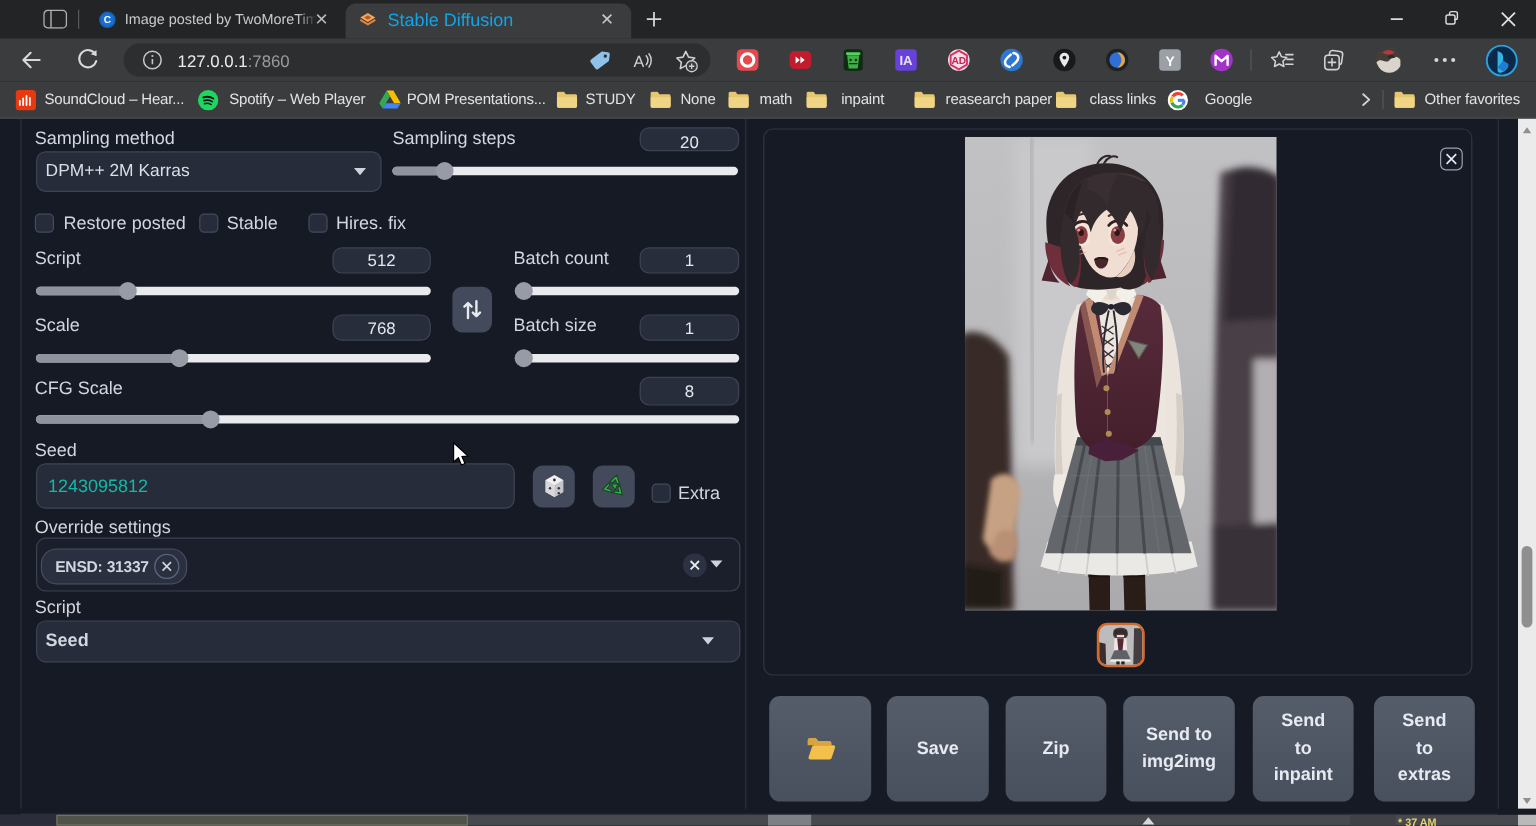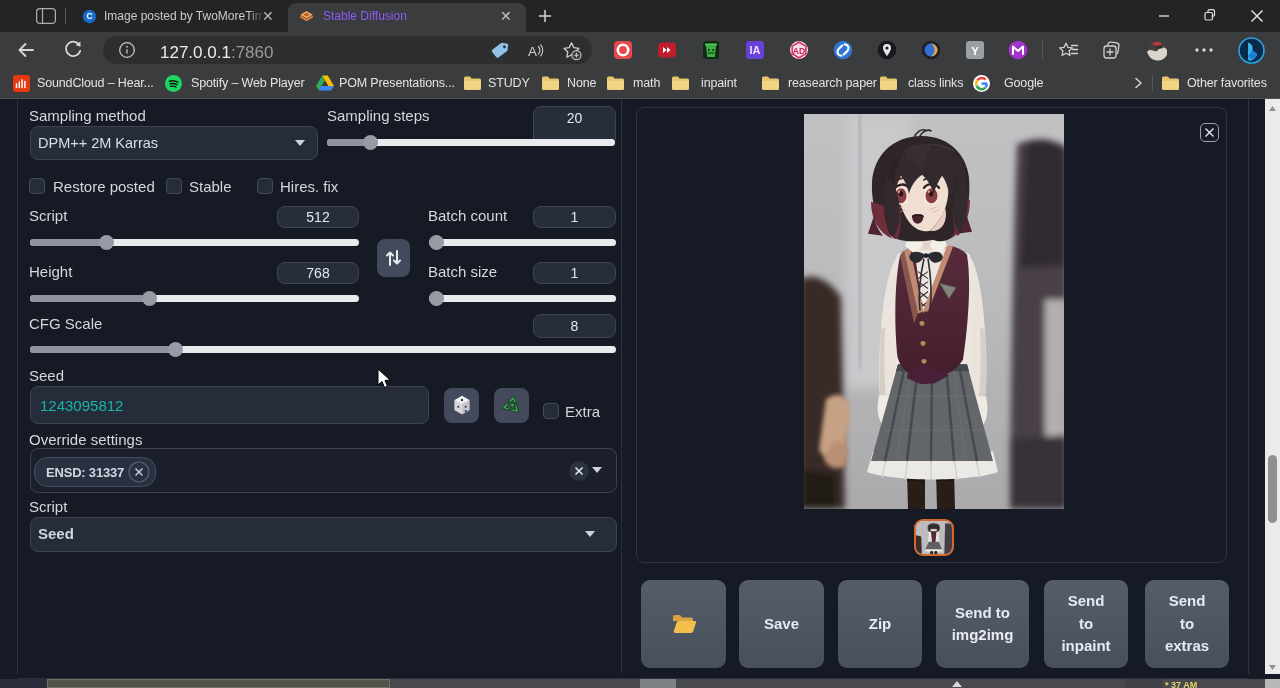--- a/index.html
+++ b/index.html
@@ -3,21 +3,21 @@
 <meta charset="utf-8">
 <style>
   * { margin:0; padding:0; box-sizing:border-box; }
   html,body { width:1280px; height:688px; overflow:hidden; background:#151a24; font-family:"Liberation Sans", sans-serif; }
   .abs { position:absolute; }
   
   #tabbar { position:absolute; left:0; top:0; width:1280px; height:32px; background:#232425; }
   #toolbar { position:absolute; left:0; top:32px; width:1280px; height:36px; background:#3b3c3e; }
   #bookbar { position:absolute; left:0; top:68px; width:1280px; height:31px; background:#3b3c3e; border-bottom:1px solid #515254; }
   .tab-active { position:absolute; left:288px; top:3px; width:238px; height:29px; background:#3b3c3e; border-radius:8px 8px 0 0; }
-  .tabtxt { position:absolute; color:#8b5cf6; font-size:12px; white-space:nowrap; }
+  .tabtxt { position:absolute; color:#0ea5e9; font-size:15px; white-space:nowrap; }
   .bm { position:absolute; top:75px; height:17px; color:#e3e3e5; font-size:12.5px; letter-spacing:-0.15px; line-height:17px; white-space:nowrap; }
   .fold { position:absolute; top:76px; width:17px; height:14px; }
   .foldsvg { display:block; }
   
   #content { position:absolute; left:0; top:99px; width:1280px; height:581px; background:#151a24; }
   .vline { position:absolute; width:1px; background:#2b3140; }
   .glabel { position:absolute; color:#d2d6df; font-size:15px; font-weight:500; white-space:nowrap; }
   .inp { position:absolute; background:#262c3a; border:1px solid #3c4454; border-radius:8px; }
   .numbox { position:absolute; background:#272d3b; border:1px solid #3c4454; border-radius:8px; color:#e4e7ee; font-size:14px; text-align:center; }
   .track { position:absolute; height:7px; border-radius:4px; background:#e9eaed; }
@@ -78,21 +78,21 @@
     <path d="M17.6 6.5 A7.2 7.2 0 1 0 18.2 11.8" fill="none" stroke="#d9d9db" stroke-width="1.7" stroke-linecap="round"></path>
     <path d="M18.4 2.6 L18.4 7.6 L13.6 6.2 Z" fill="#d9d9db"></path>
   </svg>
 
 <div class="abs" style="left:103px;top:36px;width:489px;height:28px;border-radius:14px;background:#2d2e30"></div>
 <svg class="abs" style="left:118px;top:41px" width="18" height="18" viewBox="0 0 18 18">
     <circle cx="9" cy="9" r="7.3" fill="none" stroke="#c6c6c8" stroke-width="1.3"></circle>
     <line x1="9" y1="8.2" x2="9" y2="12.6" stroke="#c6c6c8" stroke-width="1.3"></line>
     <circle cx="9" cy="5.7" r="0.9" fill="#c6c6c8"></circle>
   </svg>
-<div class="abs" style="left:160px;top:43px;font-size:17px;color:#ebebed">127.0.0.1<span style="color:#9a9a9c">:7860</span></div>
+<div class="abs" style="left:148px;top:43px;font-size:14px;color:#ebebed">127.0.0.1<span style="color:#9a9a9c">:7860</span></div>
 <svg class="abs" style="left:489px;top:40px" width="21" height="21" viewBox="0 0 24 24">
     <path d="M13 3h6a2 2 0 0 1 2 2v6l-9 9a2 2 0 0 1-2.8 0L4 14.8a2 2 0 0 1 0-2.8Z" fill="#8fc1e9" transform="rotate(8 12 12)"></path>
     <circle cx="17" cy="7" r="1.6" fill="#2d2e30" transform="rotate(8 12 12)"></circle>
   </svg>
 <svg class="abs" style="left:526px;top:41px" width="19" height="19" viewBox="0 0 19 19">
     <text x="2" y="14.5" font-size="13.5" fill="#cfcfd1" font-family="Liberation Sans">A</text>
     <path d="M12.5 5.5 a6 6 0 0 1 0 7.5 M14.8 3.8 a9 9 0 0 1 0 11" fill="none" stroke="#cfcfd1" stroke-width="1.2" stroke-linecap="round"></path>
   </svg>
 <svg class="abs" style="left:561px;top:40px" width="21" height="21" viewBox="0 0 21 21">
     <path d="M10.5 2.8 12.8 7.6 18 8.3 14.2 12 15.1 17.2 10.5 14.7 5.9 17.2 6.8 12 3 8.3 8.2 7.6Z" fill="none" stroke="#cfcfd1" stroke-width="1.3" stroke-linejoin="round"></path>
@@ -269,21 +269,21 @@
 <div id="content"></div>
 <div class="vline" style="left:17px;top:99px;height:580px"></div>
 <div class="vline" style="left:621px;top:99px;height:580px"></div>
 <div class="vline" style="left:1248px;top:99px;height:580px"></div>
 
 <div class="glabel" style="left:29px;top:107px">Sampling method</div>
 <div class="inp" style="left:30px;top:126px;width:288px;height:34px"></div>
 <div class="glabel" style="left:38px;top:135px;color:#dadee6;font-size:14.5px">DPM++ 2M Karras</div>
 <div class="caret" style="left:295px;top:140px"></div>
 <div class="glabel" style="left:327px;top:107px">Sampling steps</div>
-<div class="numbox" style="left:533px;top:106px;width:83px;height:40px;line-height:23px">20</div>
+<div class="numbox" style="left:533px;top:106px;width:83px;height:20px;line-height:23px">20</div>
 <div class="track" style="left:327px;top:139px;width:288px"></div>
 <div class="tfill" style="left:327px;top:139px;width:44px"></div>
 <div class="thumb" style="left:363px;top:135px"></div>
 
 <div class="cb" style="left:29px;top:178px"></div>
 <div class="glabel" style="left:53px;top:178px">Restore posted</div>
 <div class="cb" style="left:166px;top:178px"></div>
 <div class="glabel" style="left:189px;top:178px">Stable</div>
 <div class="cb" style="left:257px;top:178px"></div>
 <div class="glabel" style="left:280px;top:178px">Hires. fix</div>
@@ -297,21 +297,21 @@
 <div class="numbox" style="left:533px;top:206px;width:83px;height:22px;line-height:21px">1</div>
 <div class="track" style="left:429px;top:239px;width:187px"></div>
 <div class="thumb" style="left:429px;top:235px"></div>
 
 <div class="toolbtn" style="left:377px;top:239px;width:33px;height:38px"></div>
 <svg class="abs" style="left:384px;top:248px" width="19" height="20" viewBox="0 0 19 20">
     <path d="M6 17 V5 M3 7.5 6 4.5 9 7.5" fill="none" stroke="#e8eaf0" stroke-width="2" stroke-linecap="round" stroke-linejoin="round"></path>
     <path d="M13 3 V15 M10 12.5 13 15.5 16 12.5" fill="none" stroke="#e8eaf0" stroke-width="2" stroke-linecap="round" stroke-linejoin="round"></path>
   </svg>
 
-<div class="glabel" style="left:29px;top:263px">Height</div>
+<div class="glabel" style="left:29px;top:263px">Scale</div>
 <div class="numbox" style="left:277px;top:262px;width:82px;height:22px;line-height:21px">768</div>
 <div class="track" style="left:30px;top:295px;width:329px"></div>
 <div class="tfill" style="left:30px;top:295px;width:120px"></div>
 <div class="thumb" style="left:142px;top:291px"></div>
 <div class="glabel" style="left:428px;top:263px">Batch size</div>
 <div class="numbox" style="left:533px;top:262px;width:83px;height:22px;line-height:21px">1</div>
 <div class="track" style="left:429px;top:295px;width:187px"></div>
 <div class="thumb" style="left:429px;top:291px"></div>
 
 <div class="glabel" style="left:29px;top:315px">CFG Scale</div>

